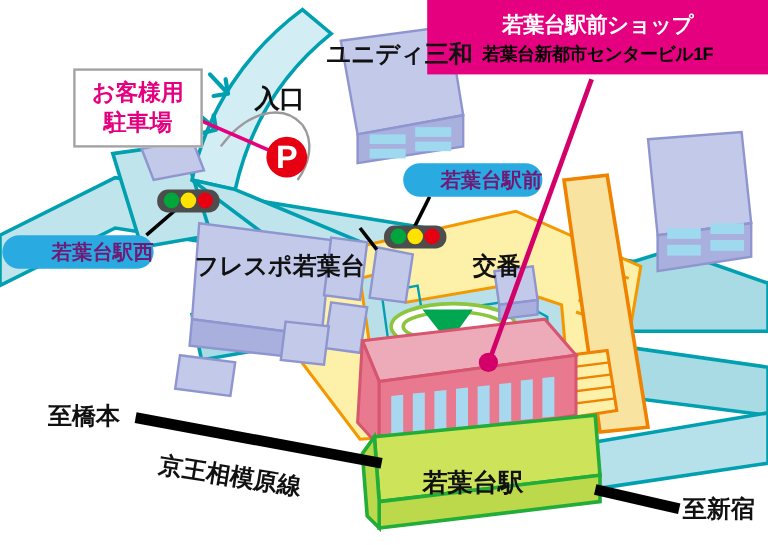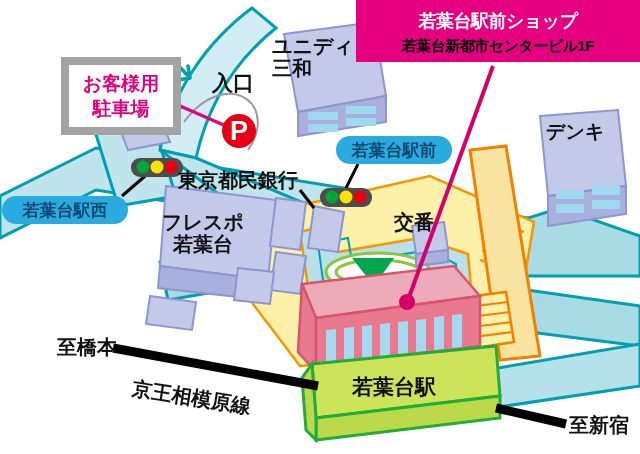--- a/index.html
+++ b/index.html
@@ -20,53 +20,53 @@
     letter-spacing:-0.5px;white-space:nowrap;text-align:center;
   }
   #header-sub{
     color:#000000;font-weight:bold;font-size:15px;line-height:19px;
     letter-spacing:-0.5px;white-space:nowrap;margin-top:1px;
   }
 
   
   #parking-label{
     left:61px;top:57px;width:104px;height:62px;
-    background:#ffffff;border:8px solid #a3a3a3;
+    background:#ffffff;border:2px solid #a3a3a3;
     display:flex;flex-direction:column;align-items:center;justify-content:center;
   }
   #parking-label span{
     color:#e4007f;font-weight:bold;font-size:19px;line-height:25px;white-space:nowrap;
   }
 
   
   .pill{
     background:#29abe2;border-radius:14px;
-    display:flex;align-items:center;justify-content:center;
-    color:#0c4a6e;font-weight:bold;font-size:17px;white-space:nowrap;
+    display:flex;align-items:center;justify-content:flex-end;
+    color:#701a75;font-weight:bold;font-size:17px;white-space:nowrap;
     letter-spacing:0px;
   }
   #pill-station-west{left:2px;top:196px;width:126px;height:28px;}
   #pill-station-front{left:336px;top:136px;width:116px;height:28px;}
 
   
   .lbl{
     color:#111111;font-weight:bold;white-space:nowrap;line-height:1.08;
   }
-  .lbl-2line{display:flex;flex-direction:column;}
+  .lbl-2line{display:flex;flex-direction:row;}
   #lbl-unidy{left:272px;top:36px;font-size:20px;}
   #lbl-unidy span:nth-child(2){text-align:left;}
   #lbl-entrance{left:212px;top:72px;font-size:21px;}
   #lbl-bank{left:178px;top:170px;font-size:20px;}
   #lbl-frespo{left:162px;top:212px;font-size:20px;text-align:center;}
   #lbl-kezu{left:546px;top:122px;font-size:19px;}
   #lbl-koban{left:394px;top:212px;font-size:20px;}
-  #lbl-to-hashimoto{left:40px;top:337px;font-size:20px;margin-left:17px;}
+  #lbl-to-hashimoto{left:40px;top:337px;font-size:20px;}
   #lbl-to-shinjuku{left:569px;top:415px;font-size:20px;}
   #lbl-keio-line{left:134px;top:378px;font-size:20px;transform:rotate(9deg);transform-origin:left top;}
-  #lbl-station-box{left:352px;top:376px;font-size:21px;}
+  #lbl-station-box{left:352px;top:392px;font-size:21px;}
 
   
   #p-marker{
     left:222px;top:114px;width:34px;height:34px;border-radius:50%;
     background:#e60012;
     display:flex;align-items:center;justify-content:center;
     color:#ffffff;font-weight:bold;font-size:27px;line-height:27px;
   }
 </style>
 </head>
@@ -251,29 +251,27 @@
     <span>若葉台駅前</span>
   </div>
 
   <div class="ov lbl lbl-2line" id="lbl-unidy">
     <span>ユニディ</span>
     <span>三和</span>
   </div>
 
   <div class="ov lbl" id="lbl-entrance">入口</div>
 
-  <div class="ov lbl" id="lbl-bank">東京都民銀行</div>
 
   <div class="ov lbl lbl-2line" id="lbl-frespo">
     <span>フレスポ</span>
     <span>若葉台</span>
   </div>
 
   <div class="ov lbl lbl-2line" id="lbl-kezu">
-    <span>デンキ</span>
   </div>
 
   <div class="ov lbl" id="lbl-koban">交番</div>
 
   <div class="ov lbl" id="lbl-to-hashimoto">至橋本</div>
 
   <div class="ov lbl" id="lbl-to-shinjuku">至新宿</div>
 
   <div class="ov lbl" id="lbl-keio-line">京王相模原線</div>
 

